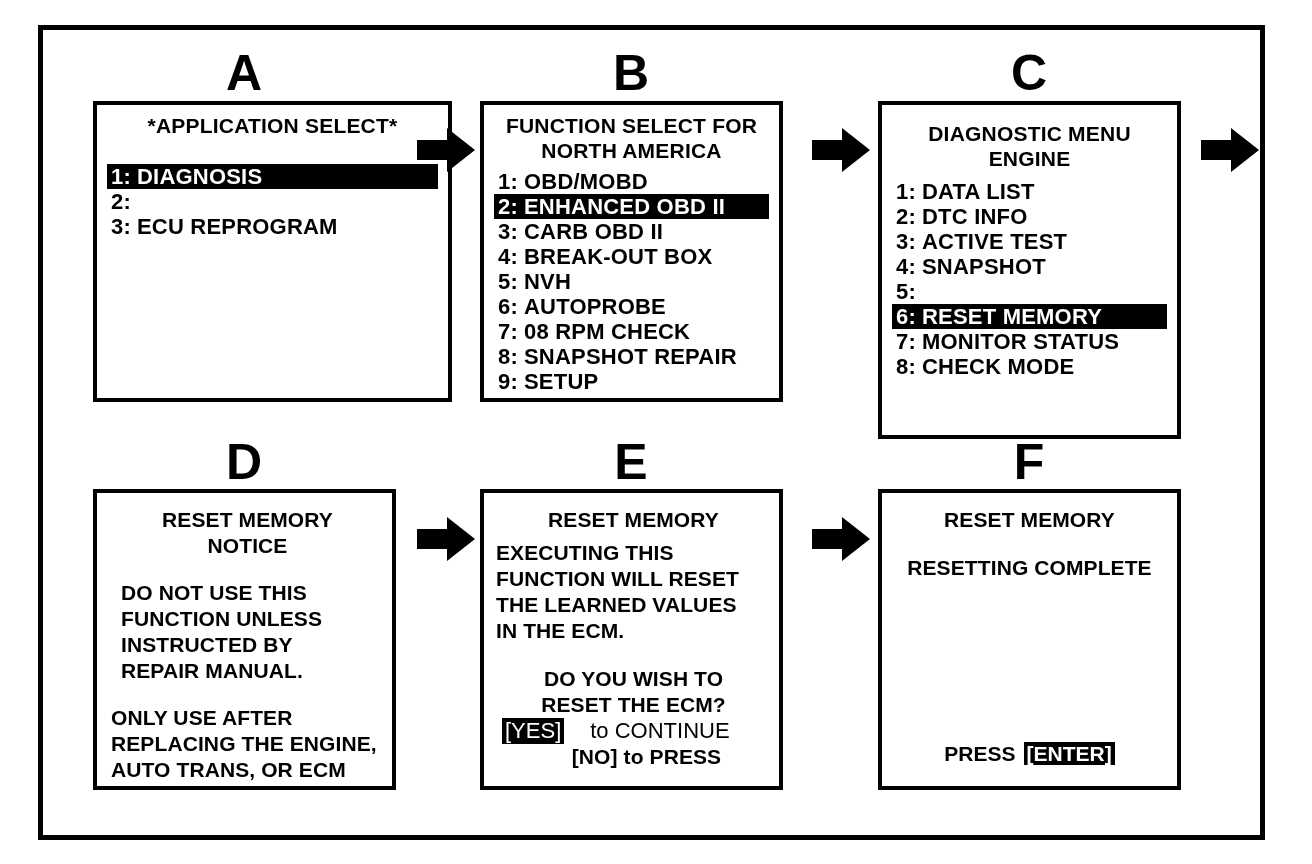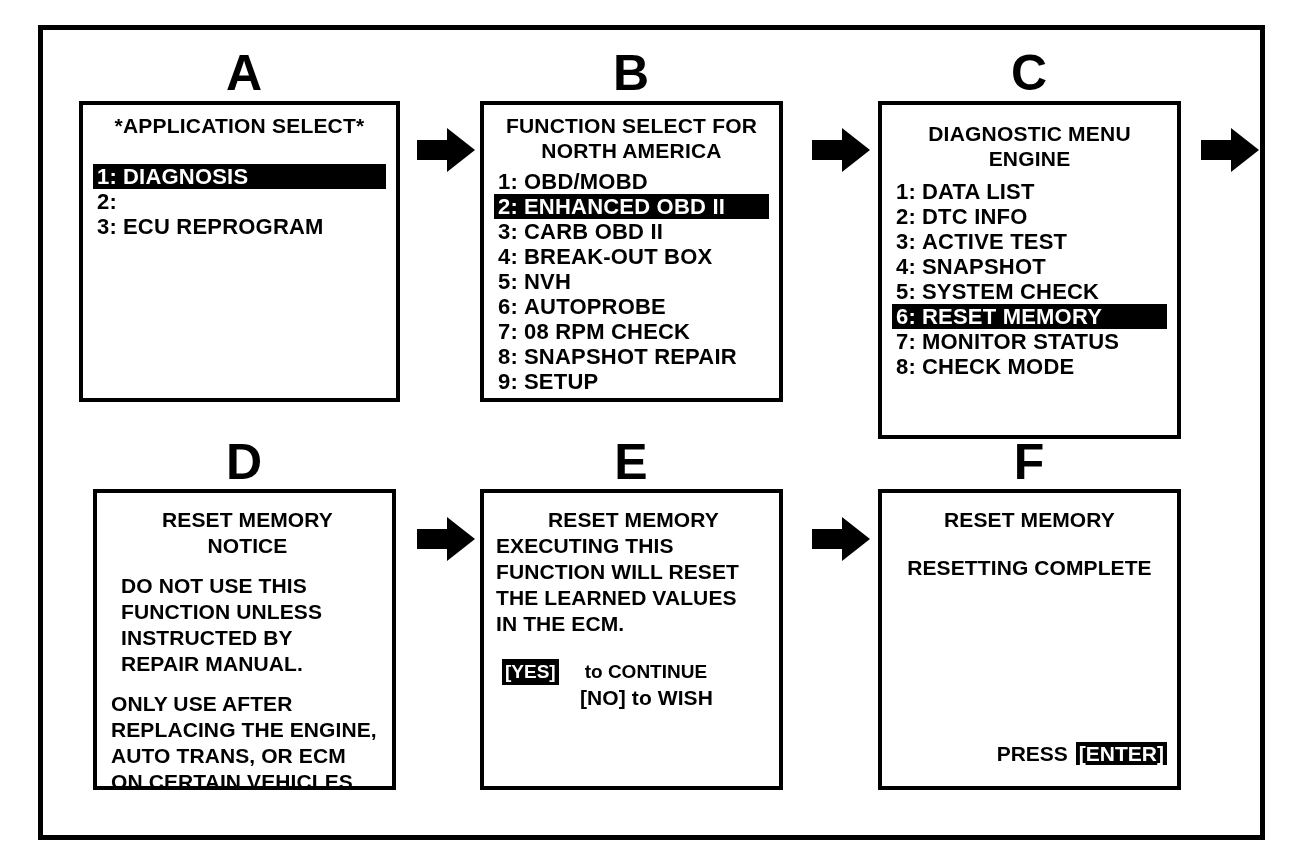--- a/index.html
+++ b/index.html
@@ -101,65 +101,65 @@
 
   
   .blk {
     font-size: 21px;
     font-weight: bold;
     line-height: 26px;
     white-space: pre-line;
     letter-spacing: 0.1px;
   }
   .blk.center { text-align: center; }
-  .blk.left   { text-align: left; }
+  .blk.left   { text-align: left; margin-top: 7px; }
   .spacer-sm  { height: 14px; }
   .spacer-md  { height: 22px; }
 
   .inv {
     background: #000000;
     color: #ffffff;
     padding: 0 3px;
   }
 
   .row-yes {
-    font-size: 19px;
-    font-weight: bold;
+    font-size: 22px;
+    font-weight: normal;
     line-height: 26px;
     display: flex;
     align-items: baseline;
     justify-content: flex-start;
     padding-left: 6px;
   }
   .row-yes .gap { display: inline-block; width: 26px; }
 
   .row-press {
     font-size: 21px;
     font-weight: bold;
     line-height: 26px;
-    text-align: right;
+    text-align: center;
   }
   .row-press .inv { margin-left: 8px; }
 
   
   .arrow {
     position: absolute;
     width: 58px;
     height: 44px;
   }
   .arrow svg { display: block; width: 100%; height: 100%; }
 </style>
 </head>
 <body>
 
 <div id="root">
   <div class="outer-frame"></div>
 
   <div class="panel-letter" style="left:214px; top:48px;">A</div>
-  <div class="screen" style="left:79px; top:101px; width:321px; height:301px;">
+  <div class="screen" style="left:93px; top:101px; width:359px; height:301px;">
     <div class="screen-inner">
       <div class="scr-title">*APPLICATION SELECT*</div>
       <div class="menu-list" style="margin-top:26px;">
         <div class="menu-row selected">
           <span class="num">1:</span>
           <span class="lbl">DIAGNOSIS</span>
         </div>
         <div class="menu-row">
           <span class="num">2:</span>
         </div>
@@ -250,21 +250,20 @@
         <div class="menu-row">
           <span class="num">3:</span>
           <span class="lbl">ACTIVE TEST</span>
         </div>
         <div class="menu-row">
           <span class="num">4:</span>
           <span class="lbl">SNAPSHOT</span>
         </div>
         <div class="menu-row">
           <span class="num">5:</span>
-          <span class="lbl">SYSTEM CHECK</span>
         </div>
         <div class="menu-row selected">
           <span class="num">6:</span>
           <span class="lbl">RESET MEMORY</span>
         </div>
         <div class="menu-row">
           <span class="num">7:</span>
           <span class="lbl">MONITOR STATUS</span>
         </div>
         <div class="menu-row">
@@ -307,26 +306,28 @@
 
   <div class="panel-letter" style="left:601px; top:437px;">E</div>
   <div class="screen" style="left:480px; top:489px; width:303px; height:301px;">
     <div class="screen-inner" style="padding-top:14px; padding-left:12px; padding-right:8px;">
       <div class="blk center">RESET MEMORY</div>
       <div class="blk left">EXECUTING THIS
 FUNCTION WILL RESET
 THE LEARNED VALUES
 IN THE ECM.</div>
       <div class="spacer-md"></div>
+      <div class="blk center">DO YOU WISH TO
+RESET THE ECM?</div>
       <div class="row-yes">
         <span class="inv">[YES]</span>
         <span class="gap"></span>
         <span>to CONTINUE</span>
       </div>
-      <div class="blk center" style="text-align:center; padding-left:26px;">[NO] to WISH</div>
+      <div class="blk center" style="text-align:center; padding-left:26px;">[NO] to PRESS</div>
     </div>
   </div>
 
   <div class="arrow" style="left:812px; top:517px;">
     <svg viewBox="0 0 58 44" preserveAspectRatio="none" aria-hidden="true">
       <path d="M0 12 H30 V0 L58 22 L30 44 V32 H0 Z" fill="#000000"></path>
     </svg>
   </div>
 
   <div class="panel-letter" style="left:999px; top:437px;">F</div>

